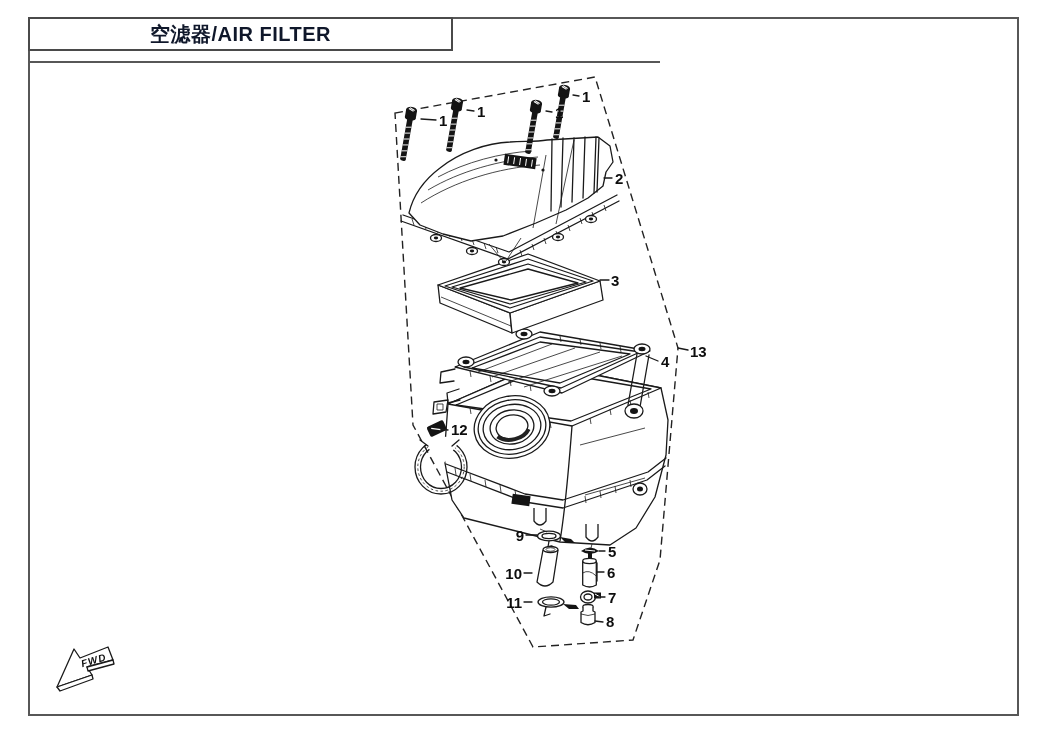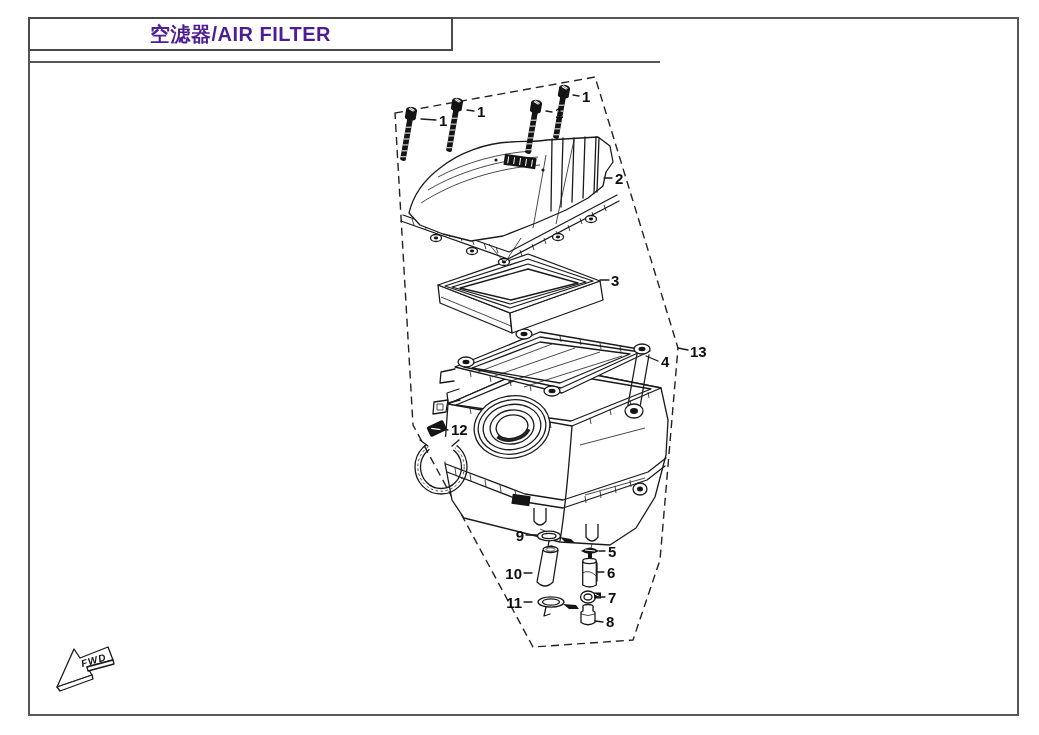--- a/index.html
+++ b/index.html
@@ -3,21 +3,21 @@
 <meta charset="utf-8">
 <style>
   html,body{margin:0;padding:0;background:#fff;}
   #page{position:relative;width:1039px;height:735px;background:#ffffff;overflow:hidden;
         font-family:"Liberation Sans",sans-serif;}
   #page-border{position:absolute;left:28px;top:17px;width:991px;height:699px;
         border:2px solid #575757;box-sizing:border-box;}
   #title-box{position:absolute;left:28px;top:17px;width:425px;height:34px;
         border:2px solid #4a4a4a;box-sizing:border-box;background:#fff;
         display:flex;align-items:center;justify-content:center;}
-  #title-box .t{font-size:20px;font-weight:bold;color:#4c1d95;letter-spacing:0.5px;white-space:nowrap;}
+  #title-box .t{font-size:20px;font-weight:bold;color:#0f172a;letter-spacing:0.5px;white-space:nowrap;}
   #title-divider{position:absolute;left:28px;top:61px;width:632px;height:0;
         border-top:2px solid #575757;}
   svg{position:absolute;left:0;top:0;}
   .ln{stroke:#1a1a1a;stroke-width:1.3;fill:none;stroke-linecap:round;stroke-linejoin:round;}
   .lnw{stroke:#1a1a1a;stroke-width:1.3;fill:#ffffff;stroke-linejoin:round;}
   .thin{stroke:#1a1a1a;stroke-width:0.8;fill:none;}
   .dark{fill:#141414;stroke:none;}
   .callout{font:bold 15px "Liberation Sans",sans-serif;fill:#0d0d0d;}
   .fwdtxt{font:bold italic 10px "Liberation Sans",sans-serif;fill:#0d0d0d;letter-spacing:1px;}
 </style>

